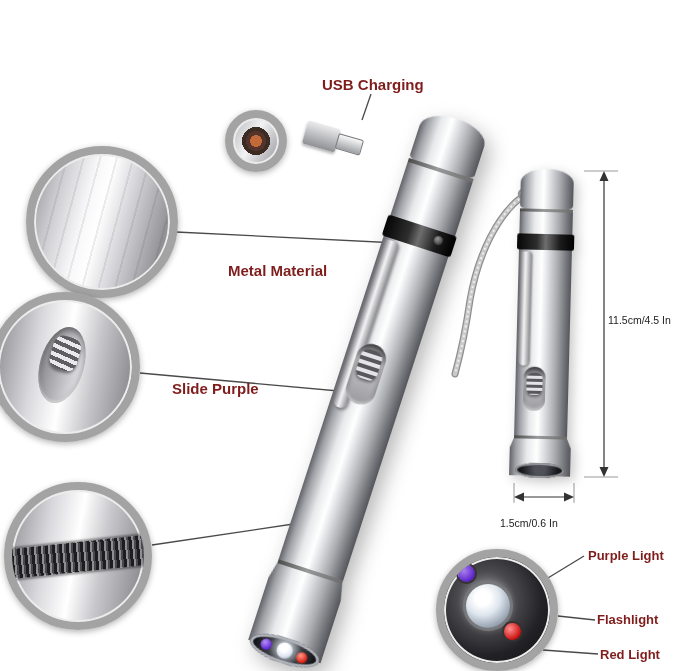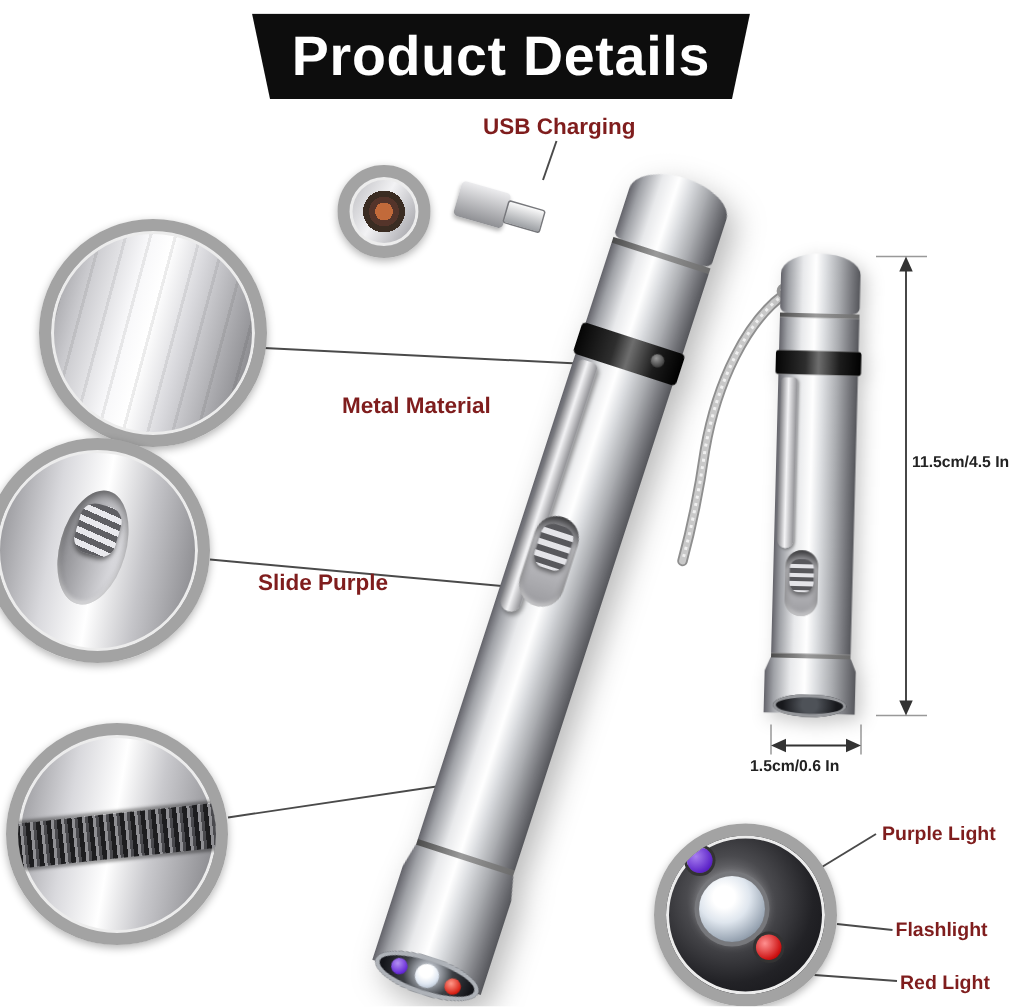--- a/index.html
+++ b/index.html
@@ -107,21 +107,21 @@
 
   
   .lbl{position:absolute;font-weight:700;color:#7f1d1d;z-index:4;white-space:nowrap;}
   .lbl-usb{left:322px;top:76px;font-size:15px;}
   .lbl-metal{left:228px;top:262px;font-size:15px;text-align:center;}
   .lbl-slide{left:172px;top:380px;font-size:15px;}
   .lbl-pattern{left:8px;top:633px;width:192px;font-size:13px;line-height:1.3;white-space:normal;}
   .lbl-purple{left:588px;top:548px;font-size:13px;}
   .lbl-flash{left:597px;top:612px;font-size:13px;}
   .lbl-red{left:600px;top:647px;font-size:13px;}
-  .lbl-dim{font-weight:700;font-size:10.5px;color:#222;}
+  .lbl-dim{font-weight:400;font-size:10.5px;color:#222;margin-top:12px;}
   .lbl-len{left:608px;top:302px;}
   .lbl-dia{left:500px;top:505px;width:88px;}
 
   
   .overlay{position:absolute;left:0;top:0;z-index:1;pointer-events:none;}
 </style>
 </head>
 <body>
 
 <div class="canvas">
@@ -153,23 +153,20 @@
 
     <g>
       <line x1="514" y1="483" x2="514" y2="503" stroke="#999" stroke-width="1"></line>
       <line x1="574" y1="483" x2="574" y2="503" stroke="#999" stroke-width="1"></line>
       <line x1="523" y1="497" x2="565" y2="497" stroke="#333" stroke-width="1.2"></line>
       <polygon points="514,497 524,492.5 524,501.5" fill="#333"></polygon>
       <polygon points="574,497 564,492.5 564,501.5" fill="#333"></polygon>
     </g>
   </svg>
 
-  <div class="banner">
-    <span>Product Details</span>
-  </div>
 
   <div class="fl fl-main">
     <div class="seg metal m-cap"></div>
     <div class="seg groove m-g1"></div>
     <div class="seg metal m-neck"></div>
     <div class="seg band m-band"></div>
     <div class="seg m-rivet"></div>
     <div class="seg metal m-body"></div>
     <div class="seg m-clip"></div>
     <div class="seg btncut m-btncut">

